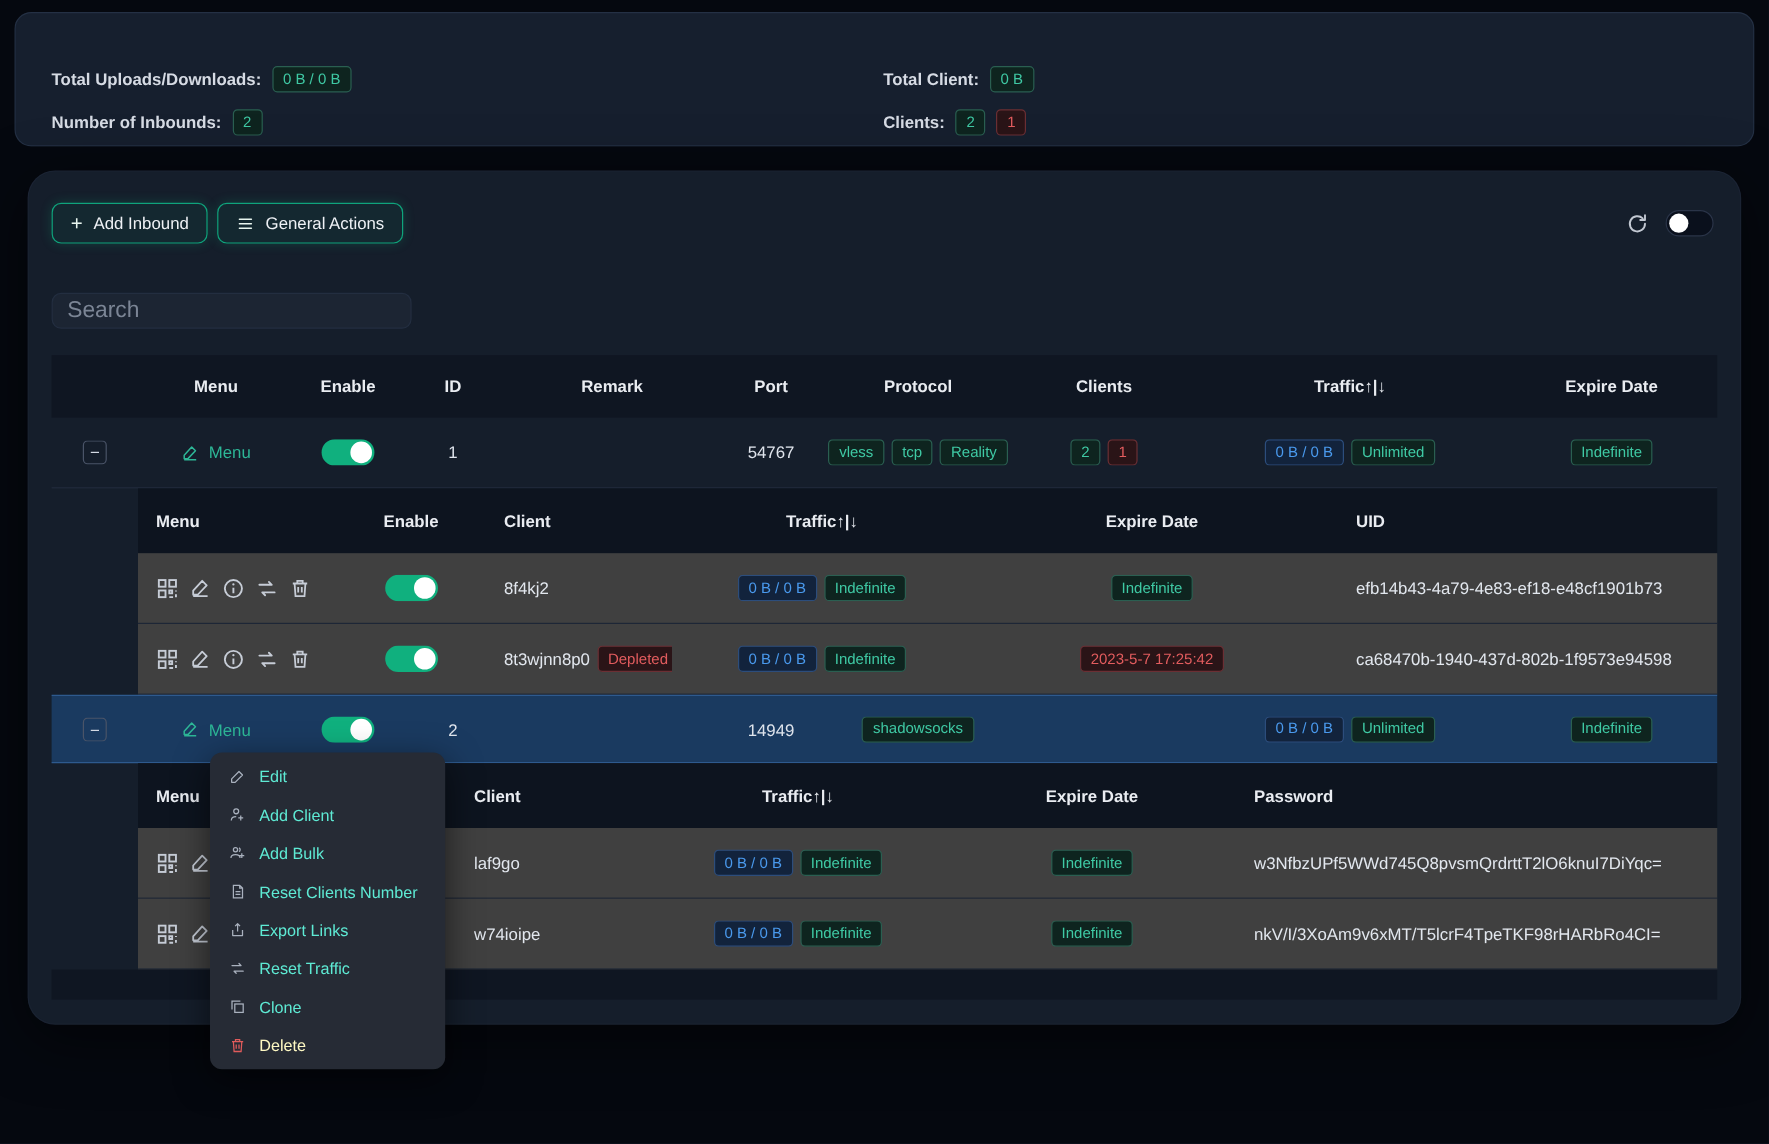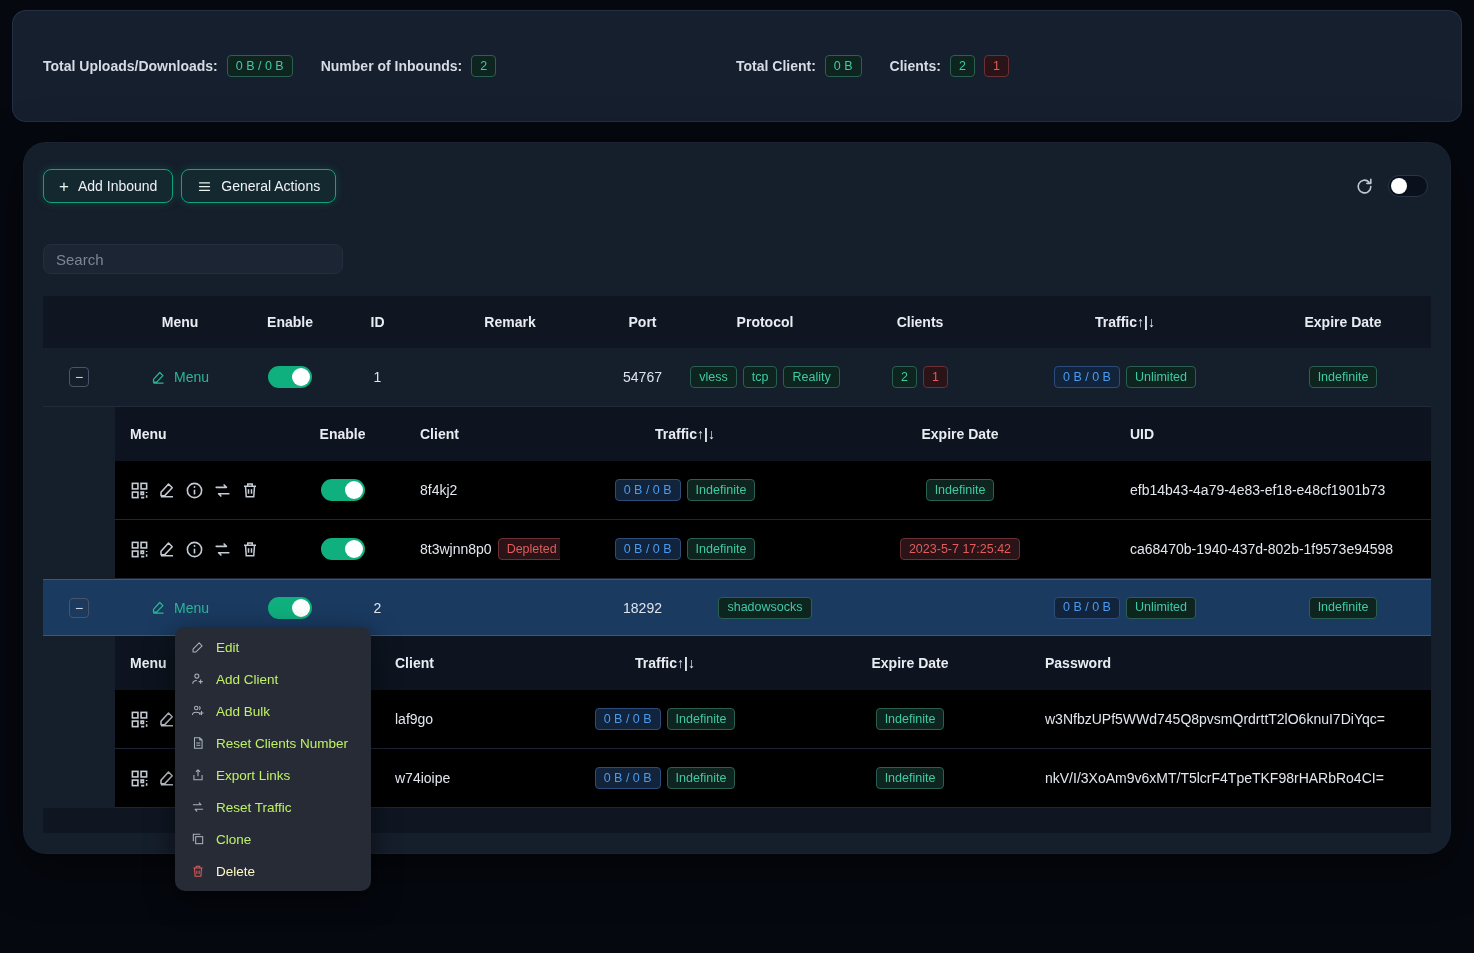--- a/index.html
+++ b/index.html
@@ -13,65 +13,65 @@
   .badge.blue{color:#4a9aee;border-color:#2c4d7c;background:#12233c}
 
   
   .toggle{width:44px;height:22px;border-radius:11px;background:#10b07e;position:relative;display:inline-block;cursor:pointer}
   .toggle span{position:absolute;top:2px;right:2px;width:18px;height:18px;border-radius:50%;background:#fff}
   .dark-toggle{width:40px;height:22px;border-radius:11px;background:#0a101c;border:1px solid #2a3448;position:relative;cursor:pointer}
   .dark-toggle span{position:absolute;top:2px;left:2px;width:16px;height:16px;border-radius:50%;background:#fff}
 
   
   .stats-card{position:absolute;left:12px;top:10px;width:1450px;height:112px;background:#161f2e;border:1px solid rgba(100,125,170,.18);border-radius:14px}
-  .stats-col{position:absolute;top:44px;display:flex;gap:28px}
+  .stats-col{position:absolute;top:44px;display:flex;flex-direction:column;gap:14px}
   .stat-row{display:flex;align-items:center;gap:9px;height:22px}
   .stat-label{font-weight:bold;color:#d6dbe4;font-size:14px}
 
   
   .main-card{position:absolute;left:24px;top:143px;width:1426px;height:710px;background:#151e2b;border-radius:22px;box-shadow:0 0 0 1px rgba(110,140,190,.22),0 12px 50px rgba(0,0,0,.55)}
   .toolbar{position:absolute;top:26px;left:19px;right:22px;display:flex;align-items:center;gap:8px}
   .btn{display:inline-flex;align-items:center;gap:9px;height:34px;padding:0 15px;border-radius:8px;background:rgba(16,185,129,.07);border:1px solid #0fa47c;color:#eef1f5;font-size:14px;box-shadow:0 0 10px rgba(16,185,129,.22);cursor:pointer;font-family:inherit}
   .btn .plus{font-size:17px;line-height:1;color:#e8f5ef}
   .toolbar-right{margin-left:auto;display:flex;align-items:center;gap:14px}
   .icon-plain{display:inline-flex;cursor:pointer}
 
-  .search{position:absolute;top:101px;left:19px;width:300px;height:30px;background:#1c2533;border:1px solid #232e40;border-radius:8px;color:#3b82f6;padding:0 12px;font-size:15px;font-family:inherit;outline:none}
+  .search{position:absolute;top:101px;left:19px;width:300px;height:30px;background:#1c2533;border:1px solid #232e40;border-radius:8px;color:#3b82f6;padding:0 12px;font-size:19px;font-family:inherit;outline:none}
   .search::placeholder{color:#7b8595}
 
   
   .table{position:absolute;top:153px;left:19px;width:1388px}
   .thead,.trow{display:grid;grid-template-columns:72px 130px 90px 85px 180px 85px 160px 150px 260px 1fr;align-items:center}
   .thead{height:52px;background:#0f1622;font-weight:bold;color:#e9ecf1}
   .trow{height:59px;border-bottom:1px solid #212b3c}
   .trow.selected{height:57px;background:#1a3a60;border-top:1px solid rgba(70,130,200,.45);border-bottom:1px solid rgba(70,130,200,.45)}
   .cell{display:flex;align-items:center;justify-content:center;gap:6px;overflow:hidden}
 
   .expand-btn{width:20px;height:20px;border:1px solid #4a5468;border-radius:4px;color:#d4dae4;background:transparent;display:flex;align-items:center;justify-content:center;font-size:14px;line-height:1;cursor:pointer}
   .menu-link{display:inline-flex;align-items:center;gap:8px;color:#2db696;cursor:pointer;font-size:14px}
 
   
   .sub{margin-left:72px}
   .shead{height:54px;background:#0d141f;font-weight:bold;color:#e9ecf1}
-  .srow{height:59px;background:#000000;border-bottom:1px solid #1d2636}
+  .srow{height:59px;background:#404040;border-bottom:1px solid #1d2636}
   .sub1 .shead,.sub1 .srow{display:grid;grid-template-columns:190px 75px 180px 250px 300px 1fr;align-items:center}
   .sub2 .shead,.sub2 .srow{display:grid;grid-template-columns:255px 170px 250px 240px 1fr;align-items:center}
   .pad15{padding-left:15px;justify-content:flex-start}
   .pad25{padding-left:25px;justify-content:flex-start}
   .pad40{padding-left:40px;justify-content:flex-start}
   .pad20{padding-left:20px;justify-content:flex-start}
   .icon-group{display:flex;align-items:center;gap:9px}
   .icon-btn{display:inline-flex;cursor:pointer}
   .mono-text{font-size:14px;color:#e2e7ee;white-space:nowrap}
 
   .table-footer{height:25px;background:#0f1622}
 
   
   .context-menu{position:absolute;left:175px;top:627px;width:196px;background:#262b35;border-radius:10px;padding:4px 0;box-shadow:0 8px 28px rgba(0,0,0,.55);z-index:10}
-  .cm-item{height:32px;display:flex;align-items:center;gap:11px;padding:0 15px;font-size:13.5px;color:#bef264;cursor:pointer;white-space:nowrap}
+  .cm-item{height:32px;display:flex;align-items:center;gap:11px;padding:0 15px;font-size:13.5px;color:#5eead4;cursor:pointer;white-space:nowrap}
   .cm-item.danger{color:#fef9c3}
   .cm-icon{display:inline-flex;width:15px;justify-content:center}
 
   svg{display:block}
 </style>
 </head>
 <body>
 
 <div class="stats-card">
   <div class="stats-col" style="left:30px">
@@ -303,21 +303,21 @@
           <span>Menu</span>
         </span>
       </div>
       <div class="cell">
           <span class="toggle">
             <span></span>
           </span>
         </div>
       <div class="cell">2</div>
       <div class="cell"></div>
-      <div class="cell">18292</div>
+      <div class="cell">14949</div>
       <div class="cell">
         <span class="badge green">shadowsocks</span>
       </div>
       <div class="cell"></div>
       <div class="cell">
         <span class="badge blue">0 B / 0 B</span>
         <span class="badge green">Unlimited</span>
       </div>
       <div class="cell">
         <span class="badge green">Indefinite</span>

